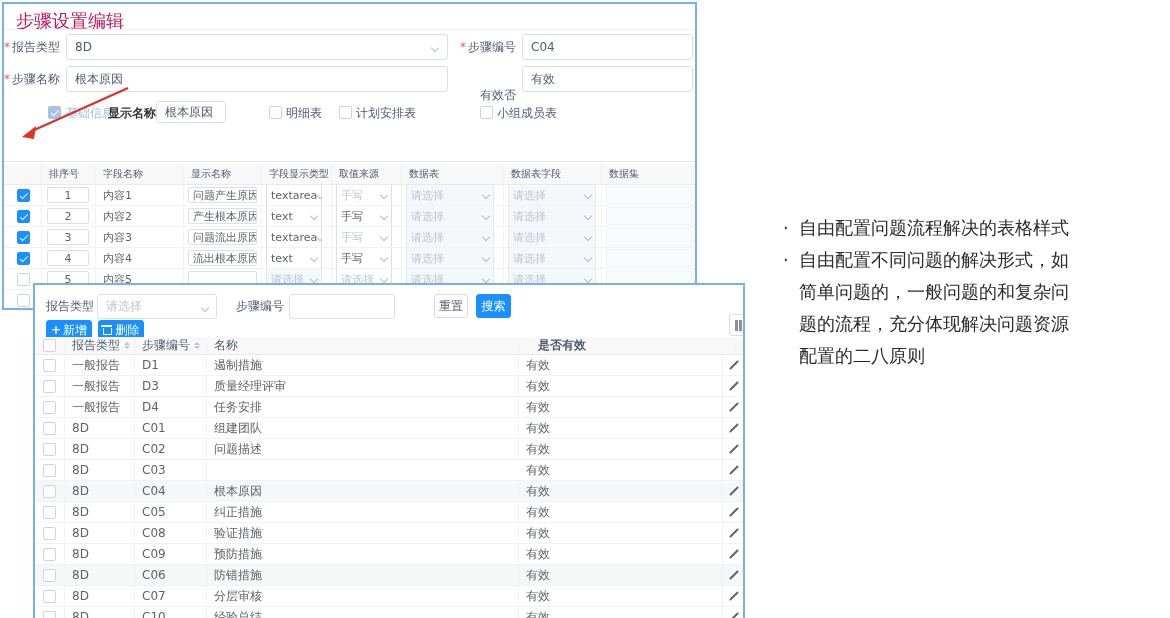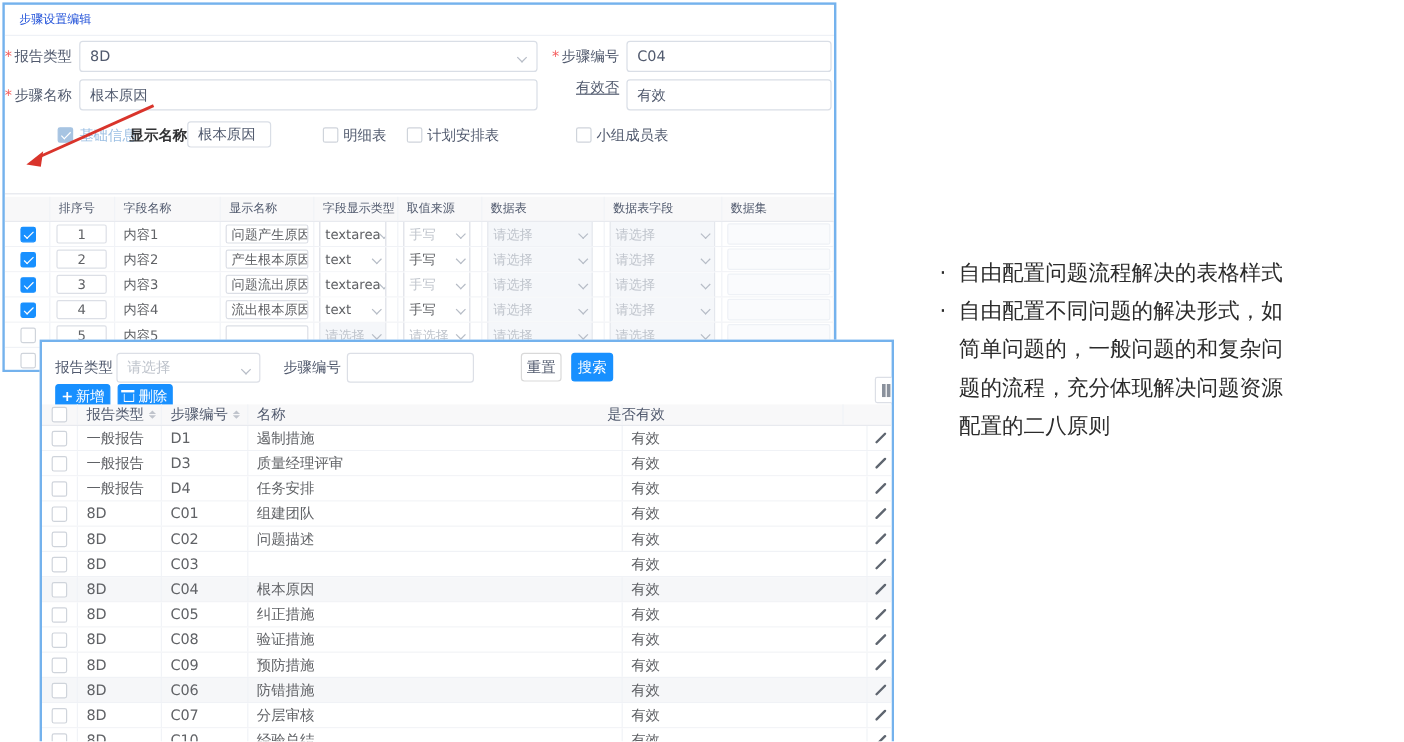--- a/index.html
+++ b/index.html
@@ -4,21 +4,21 @@
 <style>
   html,body{margin:0;padding:0;background:#fff;}
   #canvas{position:relative;width:1170px;height:618px;background:#fff;overflow:hidden;
           font-family:"DejaVu Sans","Liberation Sans",sans-serif;font-size:12px;color:#606266;}
 
   
   .dialog{position:absolute;background:#fff;border:2px solid #74b2ed;box-sizing:border-box;overflow:hidden;}
   #edit-dialog{left:2px;top:2px;width:695px;height:308px;z-index:1;}
   #list-dialog{left:33px;top:283px;width:712px;height:360px;z-index:5;}
 
-  .dlg-title{position:absolute;left:12px;top:5px;font-size:10px;color:#1d4ed8;}
+  .dlg-title{position:absolute;left:12px;top:5px;font-size:18px;color:#be185d;}
   .dlg-sep{position:absolute;left:0;right:0;top:25px;height:1px;background:#eef1f6;}
 
   
   .flabel{position:absolute;height:26px;line-height:26px;color:#515a6e;text-align:right;white-space:nowrap;}
   .req{color:#f45b5b;margin-right:2px;}
   .fbox{position:absolute;height:26px;line-height:24px;border:1px solid #d9dee6;border-radius:3px;
         background:#fff;box-sizing:border-box;padding:0 8px;color:#515a6e;white-space:nowrap;overflow:hidden;}
   .fbox .caret{position:absolute;right:9px;top:10px;}
 
   .caret{width:5px;height:5px;border-right:1px solid #b6bcc6;border-bottom:1px solid #b6bcc6;
@@ -102,21 +102,21 @@
     <div class="dlg-title">步骤设置编辑</div>
     <div class="dlg-sep"></div>
 
     <div class="flabel" style="left:0;top:30px;width:56px;"><span class="req">*</span><span>报告类型</span></div>
     <div class="fbox" style="left:62px;top:30px;width:382px;"><span>8D</span><i class="caret"></i></div>
     <div class="flabel" style="left:440px;top:30px;width:72px;"><span class="req">*</span><span>步骤编号</span></div>
     <div class="fbox" style="left:518px;top:30px;width:171px;"><span>C04</span></div>
 
     <div class="flabel" style="left:0;top:62px;width:56px;"><span class="req">*</span><span>步骤名称</span></div>
     <div class="fbox" style="left:62px;top:62px;width:382px;"><span>根本原因</span></div>
-    <div class="flabel" style="left:440px;top:56px;width:72px;text-decoration:underline;"><span>有效否</span></div>
+    <div class="flabel" style="left:440px;top:78px;width:72px;"><span>有效否</span></div>
     <div class="fbox" style="left:518px;top:62px;width:171px;"><span>有效</span></div>
 
     <span class="cb on dim" style="position:absolute;left:44px;top:102px;"></span>
     <div class="cblabel dimtext" style="left:62px;top:100px;">基础信息</div>
     <div class="cblabel boldlabel" style="left:104px;top:100px;">显示名称</div>
     <div class="fbox" style="left:152px;top:97px;width:70px;height:22px;line-height:20px;"><span>根本原因</span></div>
     <span class="cb" style="position:absolute;left:265px;top:102px;"></span>
     <div class="cblabel" style="left:282px;top:100px;">明细表</div>
     <span class="cb" style="position:absolute;left:335px;top:102px;"></span>
     <div class="cblabel" style="left:352px;top:100px;">计划安排表</div>
@@ -420,21 +420,21 @@
           <div class="cell pad" style="left: 100px; width: 72px;">
             <span>步骤编号</span>
             <span class="sorts">
               <i class="up"></i>
               <i class="dn"></i>
             </span>
           </div>
           <div class="cell pad" style="left: 172px; width: 312px;">
             <span>名称</span>
           </div>
-          <div class="cell pad" style="left: 464px; width: 204px;">
+          <div class="cell pad" style="left: 496px; width: 204px; font-weight: bold;">
             <span>是否有效</span>
           </div>
           <div class="cell " style="left: 688px; width: 22px;"></div>
         </div>
         <div class="trow">
           <div class="cell center" style="left: 0px; width: 30px;">
             <span class="cb"></span>
           </div>
           <div class="cell pad" style="left: 30px; width: 70px;">
             <span>一般报告</span>

